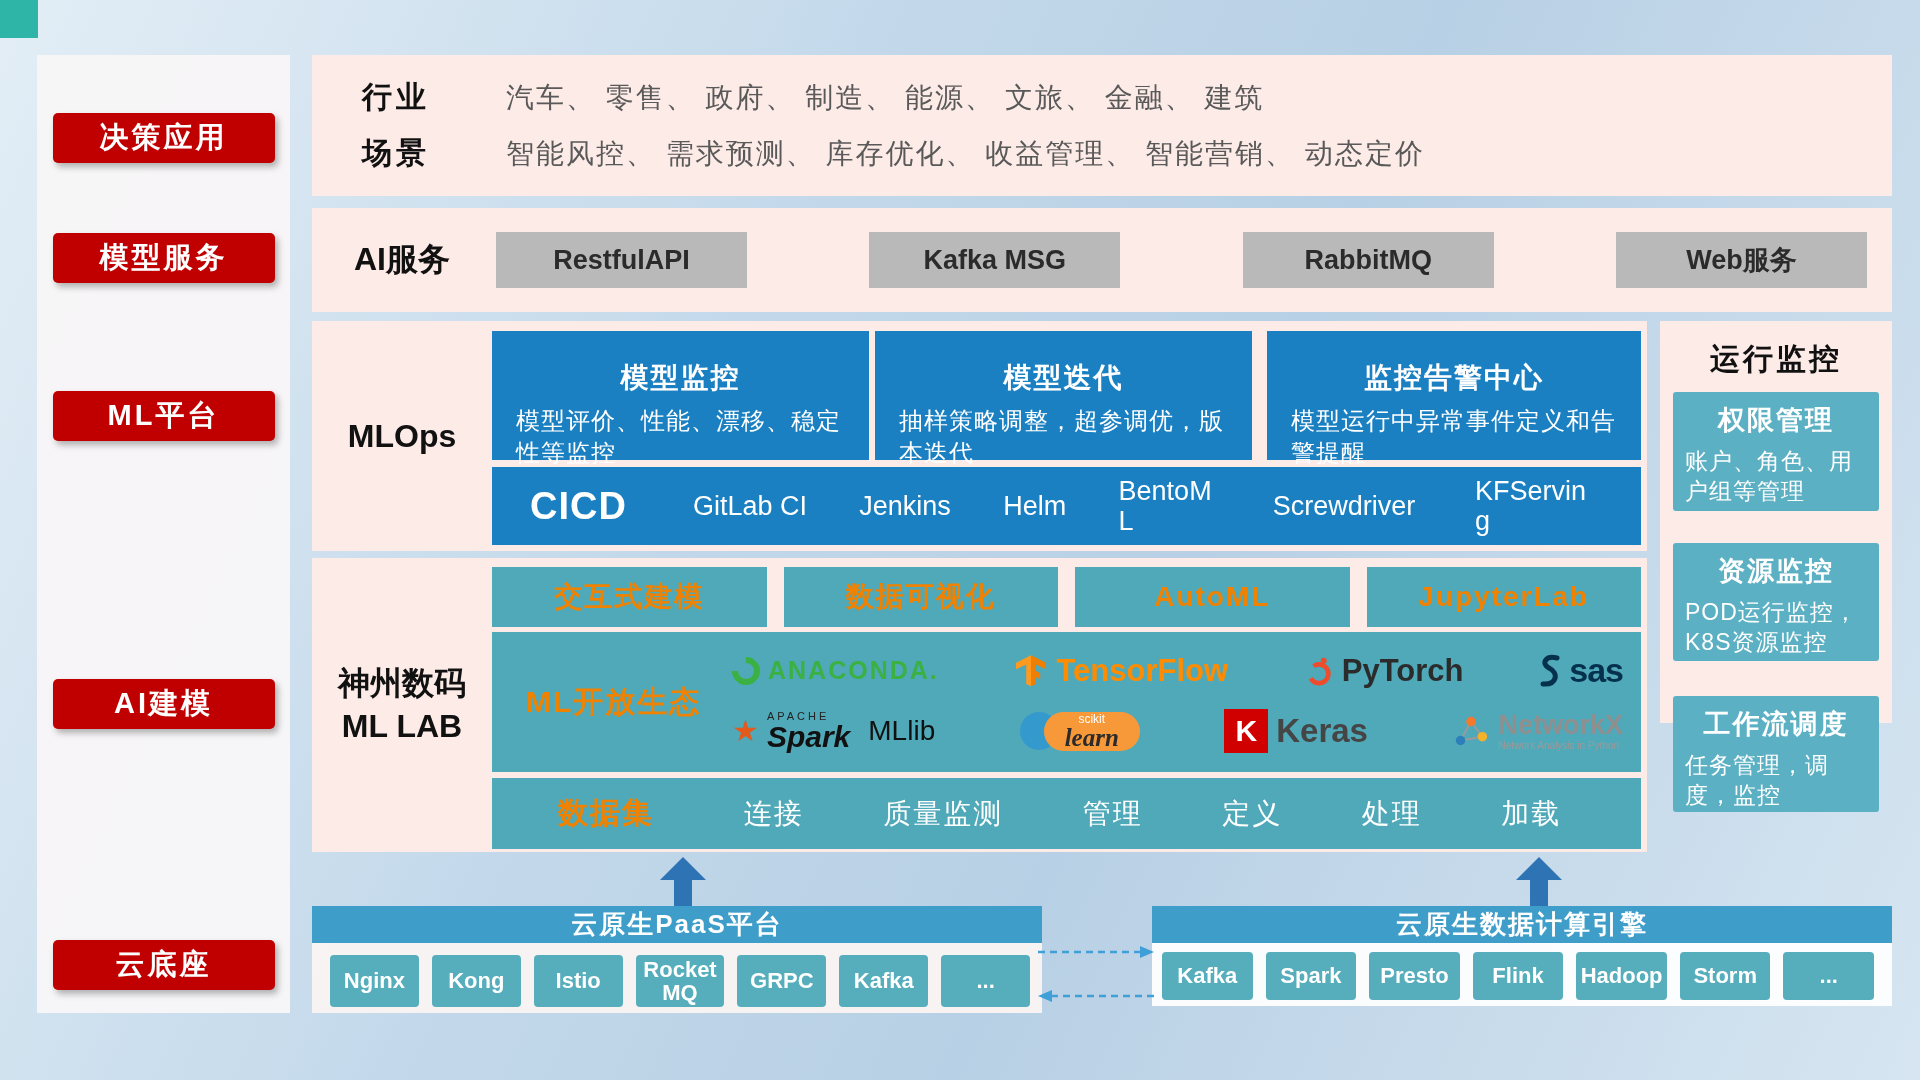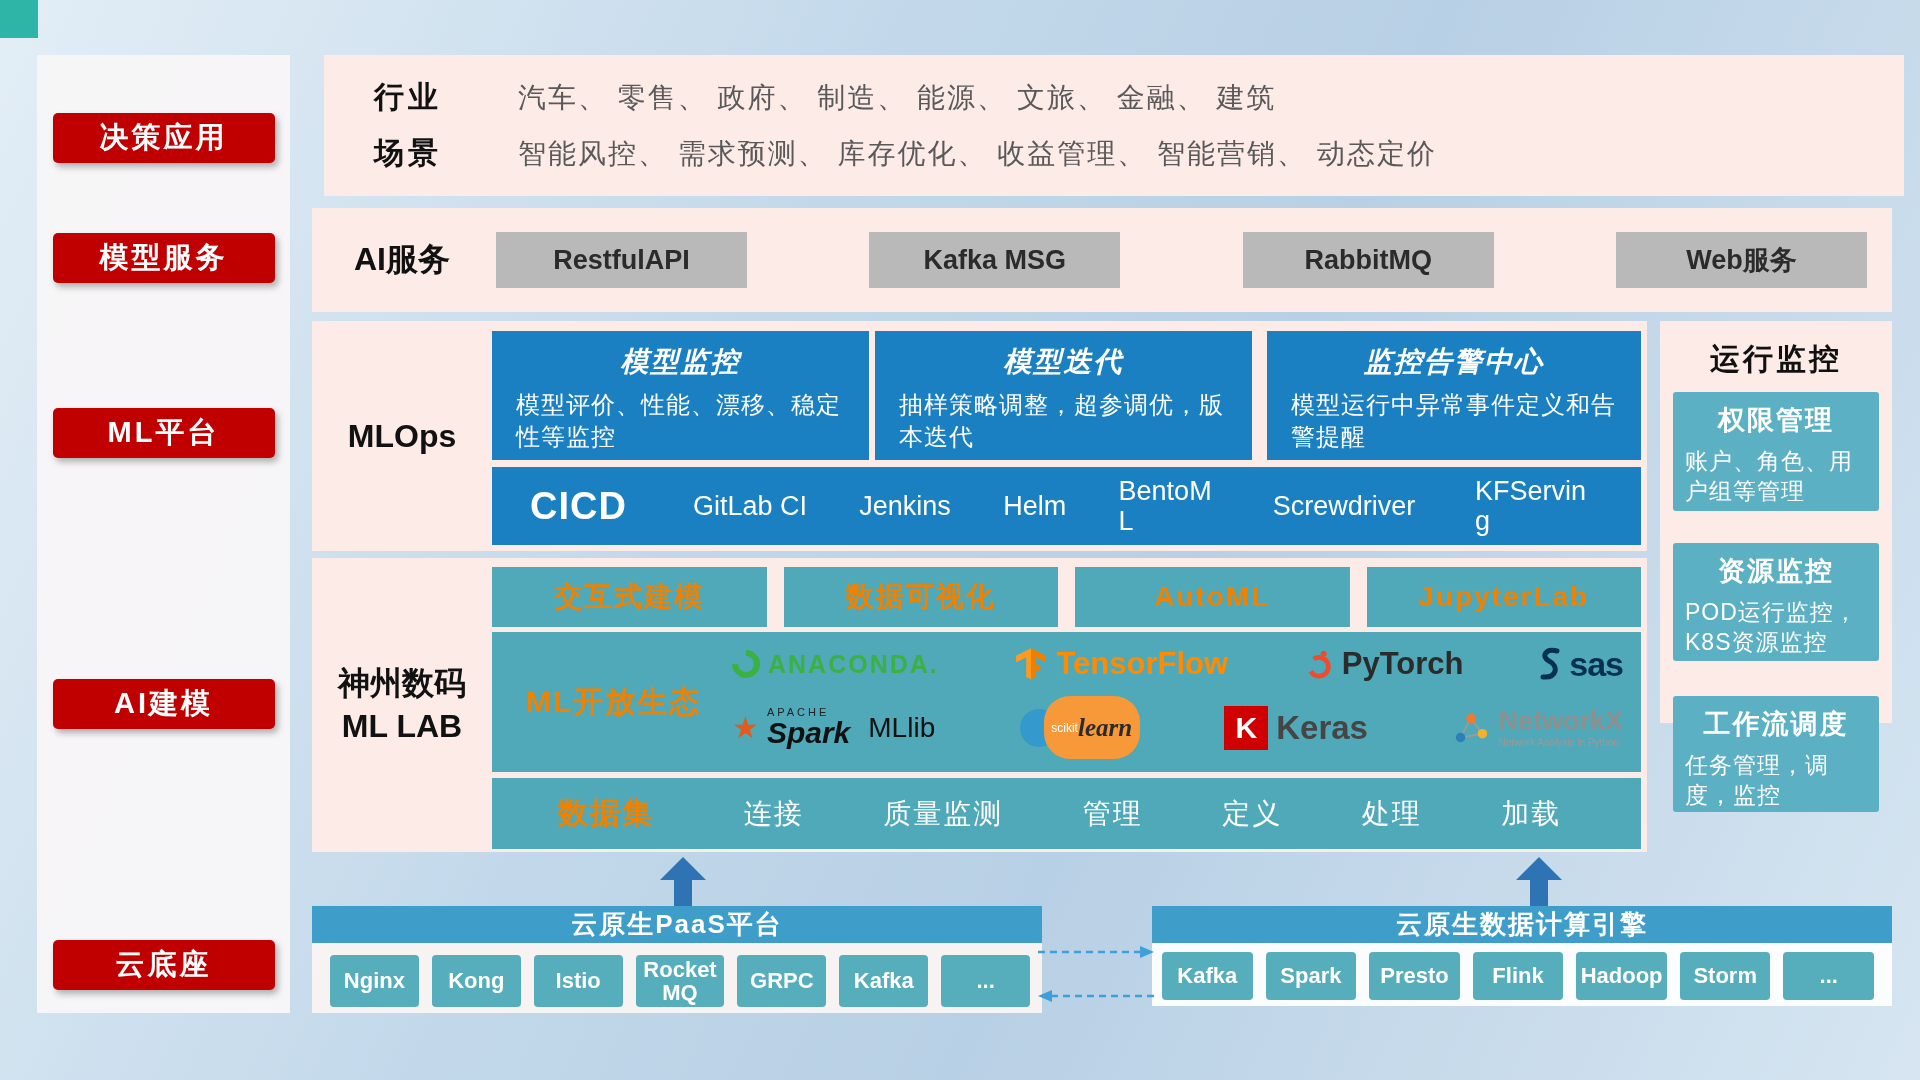--- a/index.html
+++ b/index.html
@@ -16,46 +16,46 @@
 
   
   .sidebar { position:absolute; left:37px; top:55px; width:253px; height:958px; background:rgba(248,246,247,0.96); }
   .badge {
     position:absolute; left:50%; transform:translateX(-50%);
     width:222px; height:50px; background:#c00000; color:#fff;
     font-weight:bold; font-size:29px; letter-spacing:3px;
     display:flex; align-items:center; justify-content:center;
     border-radius:5px; box-shadow:3px 4px 6px rgba(90,90,90,0.45);
   }
-  .badge.b1{top:58px} .badge.b2{top:178px} .badge.b3{top:353px} .badge.b4{top:624px} .badge.b5{top:885px}
+  .badge.b1{top:58px} .badge.b2{top:178px} .badge.b3{top:336px} .badge.b4{top:624px} .badge.b5{top:885px}
 
   .panel { position:absolute; background:#fcebe7; }
 
   
-  .sec1 { left:324px; top:55px; width:1580px; height:141px;
+  .sec1 { left:312px; top:55px; width:1580px; height:141px;
           display:flex; flex-direction:column; justify-content:space-evenly; padding:8px 0 8px 50px; }
   .info-row { display:flex; align-items:baseline; }
   .row-label { font-size:30px; font-weight:bold; color:#111; width:92px; letter-spacing:4px; }
   .row-text { font-size:28px; color:#595959; margin-left:52px; letter-spacing:2px; }
 
   
   .sec2 { left:312px; top:208px; width:1580px; height:104px; }
   .side-label { position:absolute; left:0; top:0; bottom:0; width:180px;
                 display:flex; align-items:center; justify-content:center;
                 font-size:32px; font-weight:bold; color:#111; }
   .gray-btn-row { position:absolute; left:184px; right:25px; top:0; bottom:0;
                   display:flex; align-items:center; justify-content:space-between; }
   .gray-btn { width:251px; height:56px; background:#b9b9b9; color:#2b2b2b;
               font-size:27px; font-weight:bold; display:flex; align-items:center; justify-content:center; }
 
   
   .sec3 { left:312px; top:321px; width:1335px; height:230px; }
   .blue-card { position:absolute; top:10px; height:129px; background:#1a80c2; color:#fff; }
   .blue-card.c1{left:180px;width:377px} .blue-card.c2{left:563px;width:377px} .blue-card.c3{left:955px;width:374px}
-  .bc-title { text-align:center; font-size:28px; font-weight:bold; padding-top:12px; letter-spacing:2px;font-style:italic; }
+  .bc-title { text-align:center; font-size:28px; font-weight:bold; padding-top:28px; letter-spacing:2px; }
   .bc-desc { font-size:24px; line-height:1.35; padding:8px 20px 0 24px; letter-spacing:1px; }
   .cicd-bar { position:absolute; left:180px; top:146px; width:1149px; height:78px;
               background:#1a80c2; color:#fff; display:flex; align-items:center; }
   .cicd-title { font-size:38px; font-weight:bold; margin-left:38px; letter-spacing:1px; }
   .cicd-items { flex:1; display:flex; align-items:center; justify-content:space-between; padding:0 44px 0 66px; }
   .cicd-items span { font-size:27px; line-height:1.12; }
   .cicd-items span:nth-child(2){width:92px;word-break:break-all;}
   .cicd-items span:nth-child(4){width:102px;word-break:break-all;}
   .cicd-items span:nth-child(5){width:150px;word-break:break-all;}
   .cicd-items span:nth-child(6){width:122px;word-break:break-all;}
@@ -89,22 +89,22 @@
   .tf-text { color:#ff8c00; font-weight:bold; font-size:31px; }
   .pt-text { color:#2b2b2b; font-weight:bold; font-size:31px; }
   .sas-text { color:#05314d; font-weight:bold; font-size:34px; letter-spacing:-1px; }
   .spark-star { color:#e25a1c; font-size:30px; line-height:1; }
   .spark-stack { display:flex; flex-direction:column; line-height:1; }
   .spark-apache { font-size:11px; letter-spacing:3px; color:#222; }
   .spark-text { font-size:30px; font-weight:bold; color:#111; font-style:italic; }
   .mllib-text { font-size:28px; color:#111; margin-left:10px; }
   .sk-logo { position:relative; }
   .sk-circle { width:38px; height:38px; background:#3499cd; border-radius:50%; display:inline-block; margin-right:-22px; }
-  .sk-blob { background:#f89939; border-radius:26px; width:96px; height:63px;
-             display:flex; align-items:center; justify-content:center; line-height:1; position:relative; }
+  .sk-blob { background:#f89939; border-radius:26px; width:96px; height:39px;
+             display:flex; flex-direction:column; align-items:center; justify-content:center; line-height:1; position:relative; }
   .sk-small { color:#fff; font-size:12px; }
   .sk-learn { color:#2b2b2b; font-size:25px; font-weight:bold; font-style:italic; font-family:"Liberation Serif",serif; }
   .keras-k { width:44px; height:44px; background:#d00000; color:#fff; font-weight:bold; font-size:30px;
              display:flex; align-items:center; justify-content:center; }
   .keras-text { color:#454545; font-weight:bold; font-size:33px; }
   .nx-stack { display:flex; flex-direction:column; line-height:1.1; }
   .nx-text { color:#8f8f8f; font-weight:bold; font-size:27px; }
   .nx-tag { color:#9a9a9a; font-size:10px; }
   .dataset-bar { position:absolute; left:180px; top:220px; width:1149px; height:71px;
                  background:#4fa9b9; display:flex; align-items:center; }

